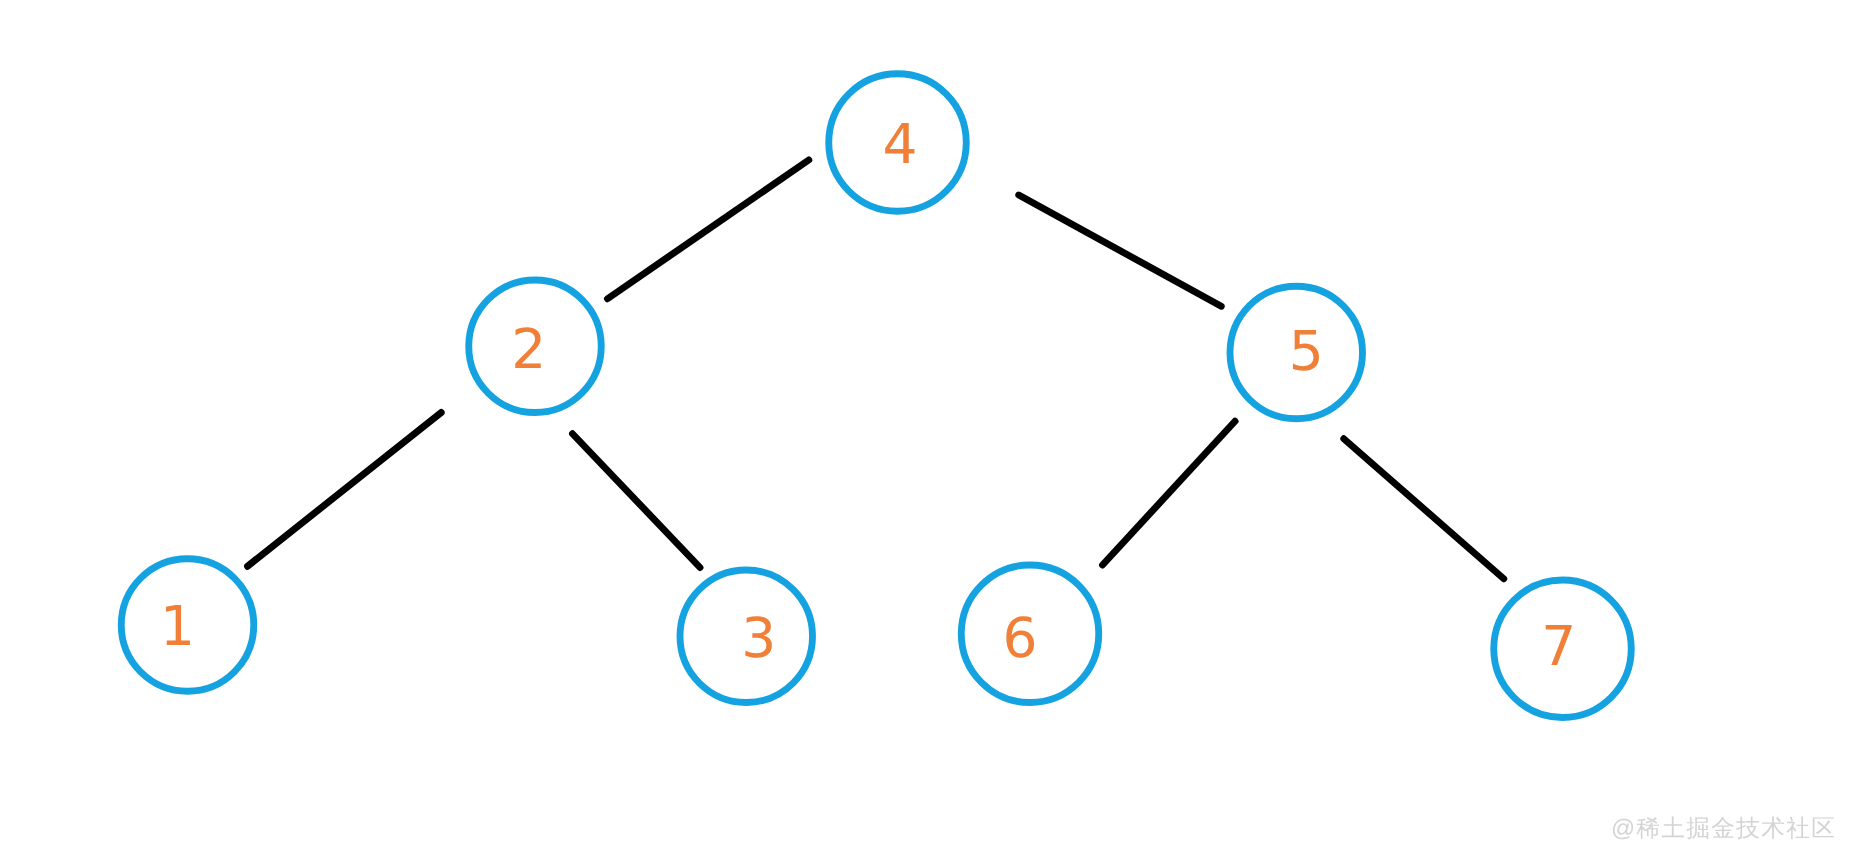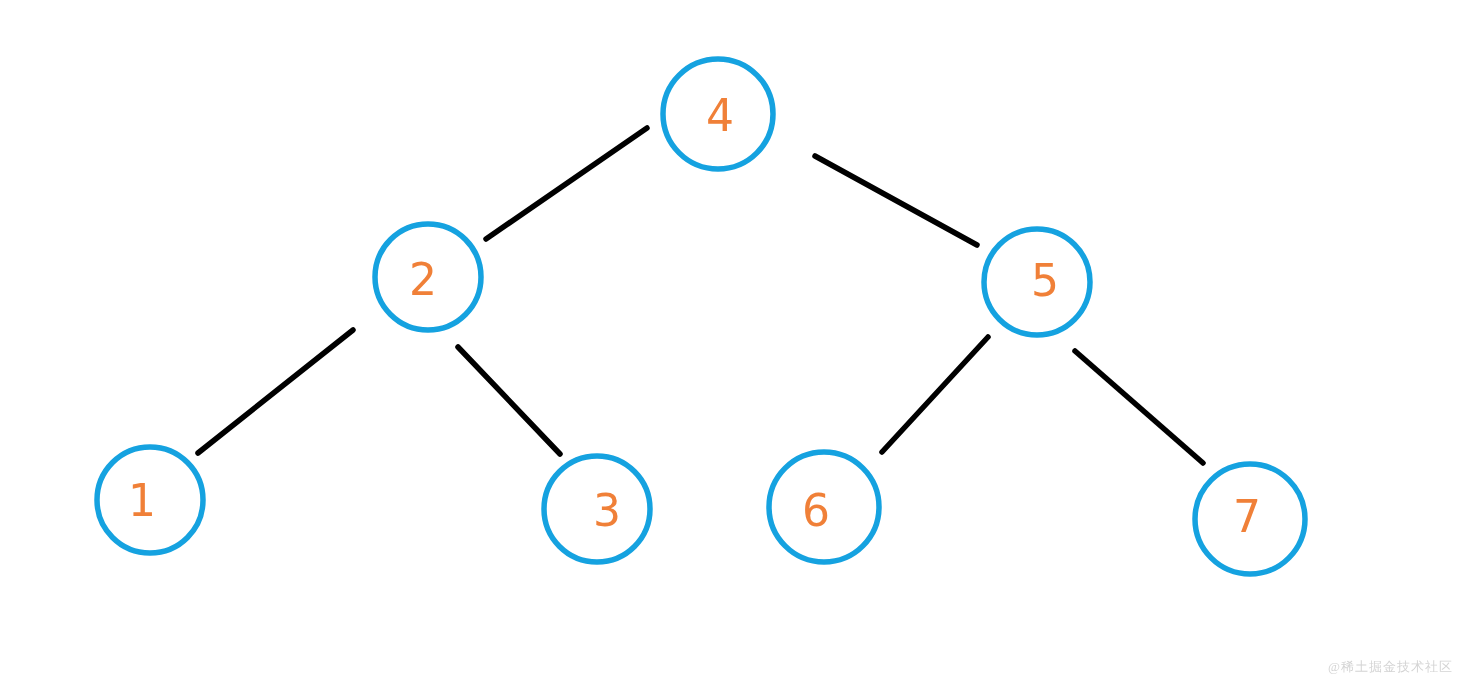--- a/index.html
+++ b/index.html
@@ -20,26 +20,26 @@
     left: 0;
     top: 0;
     display: block;
   }
   .node-label {
     font-family: "DejaVu Sans", "Liberation Sans", sans-serif;
     font-weight: 400;
   }
   .watermark {
     position: absolute;
-    right: 28px;
+    right: 12px;
     bottom: 18px;
-    font-size: 13px;
+    font-size: 19px;
     letter-spacing: 1px;
     user-select: none;
-    font-family: Liberation Serif, serif;
+    font-family: Liberation Sans, sans-serif;
   }
 </style>
 </head>
 <body>
 
 <div class="canvas">
   <svg id="tree-svg" xmlns="http://www.w3.org/2000/svg" width="1481" height="694" viewBox="0 0 1481 694" style="background: rgb(255, 255, 255);">
       <line x1="647" y1="128" x2="486" y2="239" stroke="#000000" stroke-width="5.5" stroke-linecap="round"></line>
       <line x1="815" y1="156" x2="977" y2="245" stroke="#000000" stroke-width="5.5" stroke-linecap="round"></line>
       <line x1="353" y1="330" x2="198" y2="453" stroke="#000000" stroke-width="5.5" stroke-linecap="round"></line>

